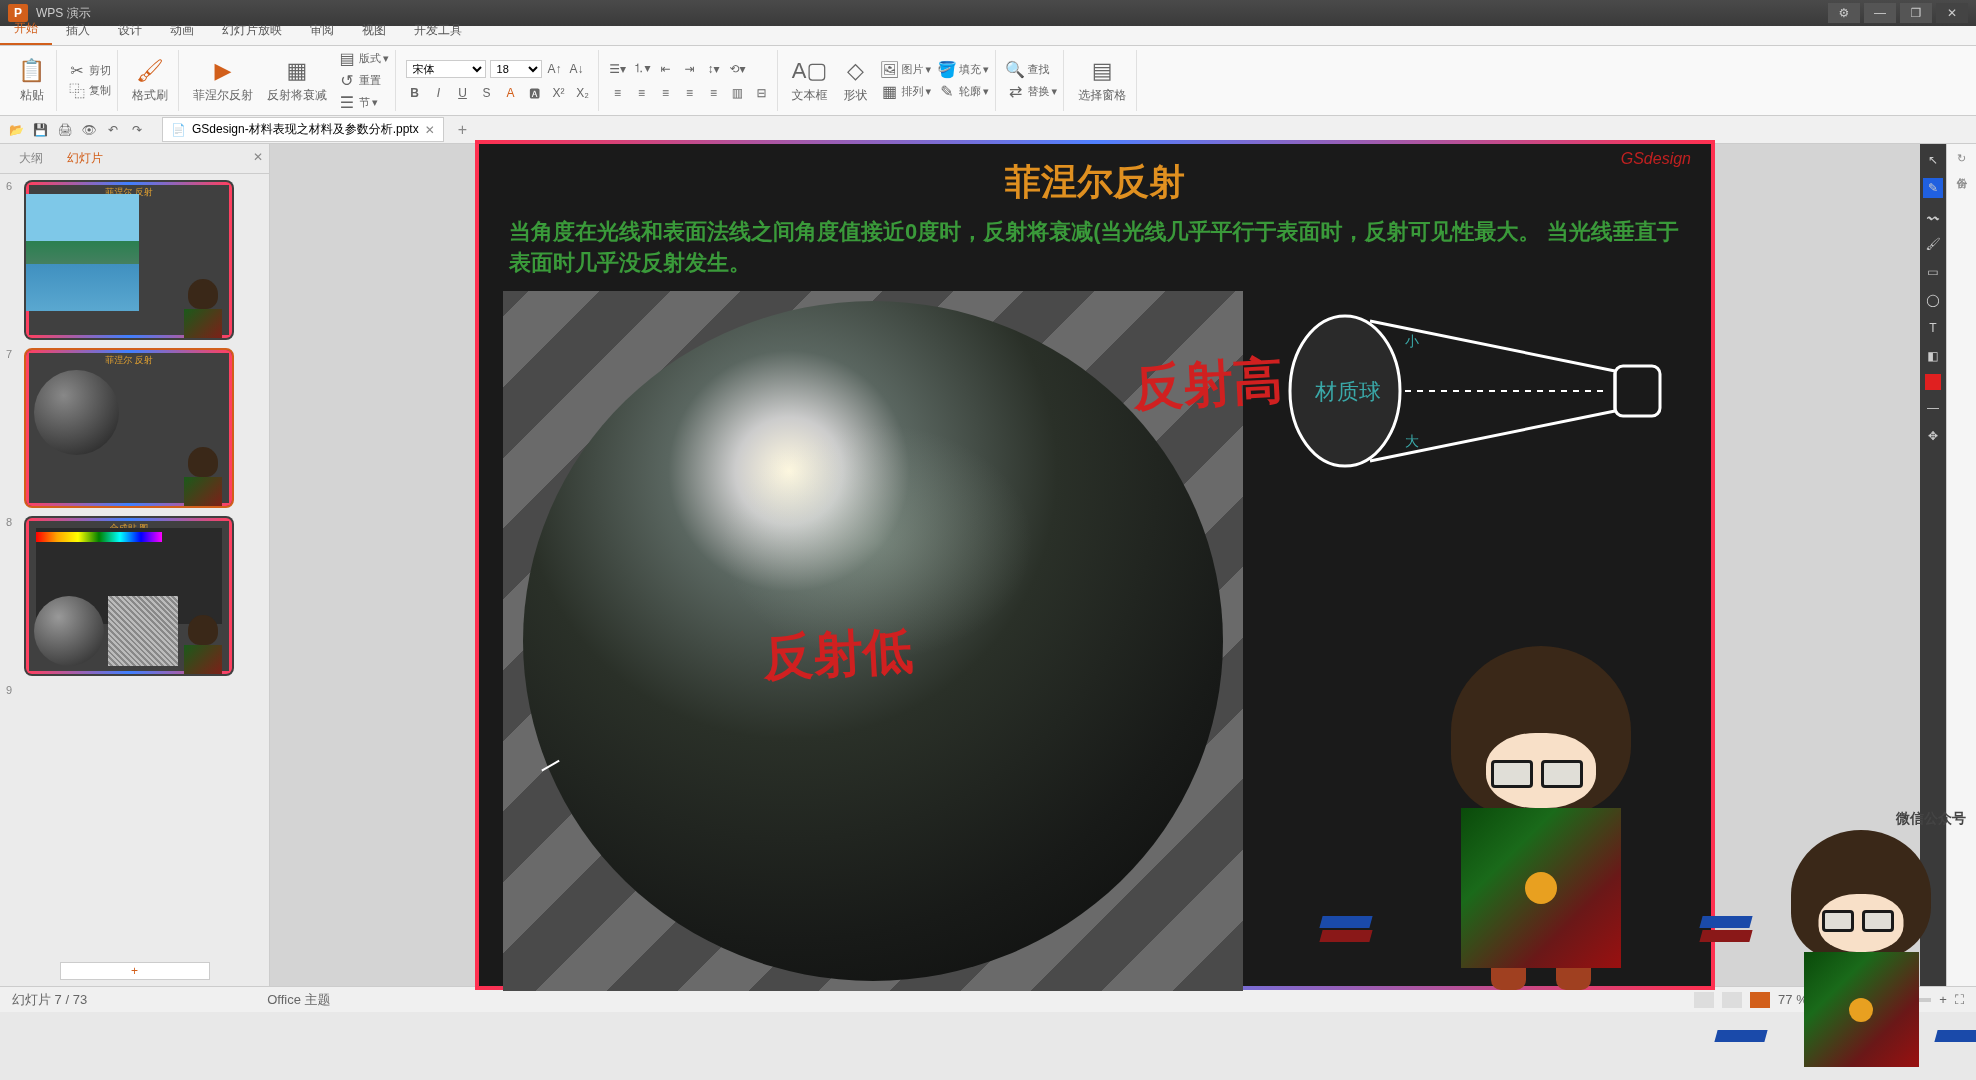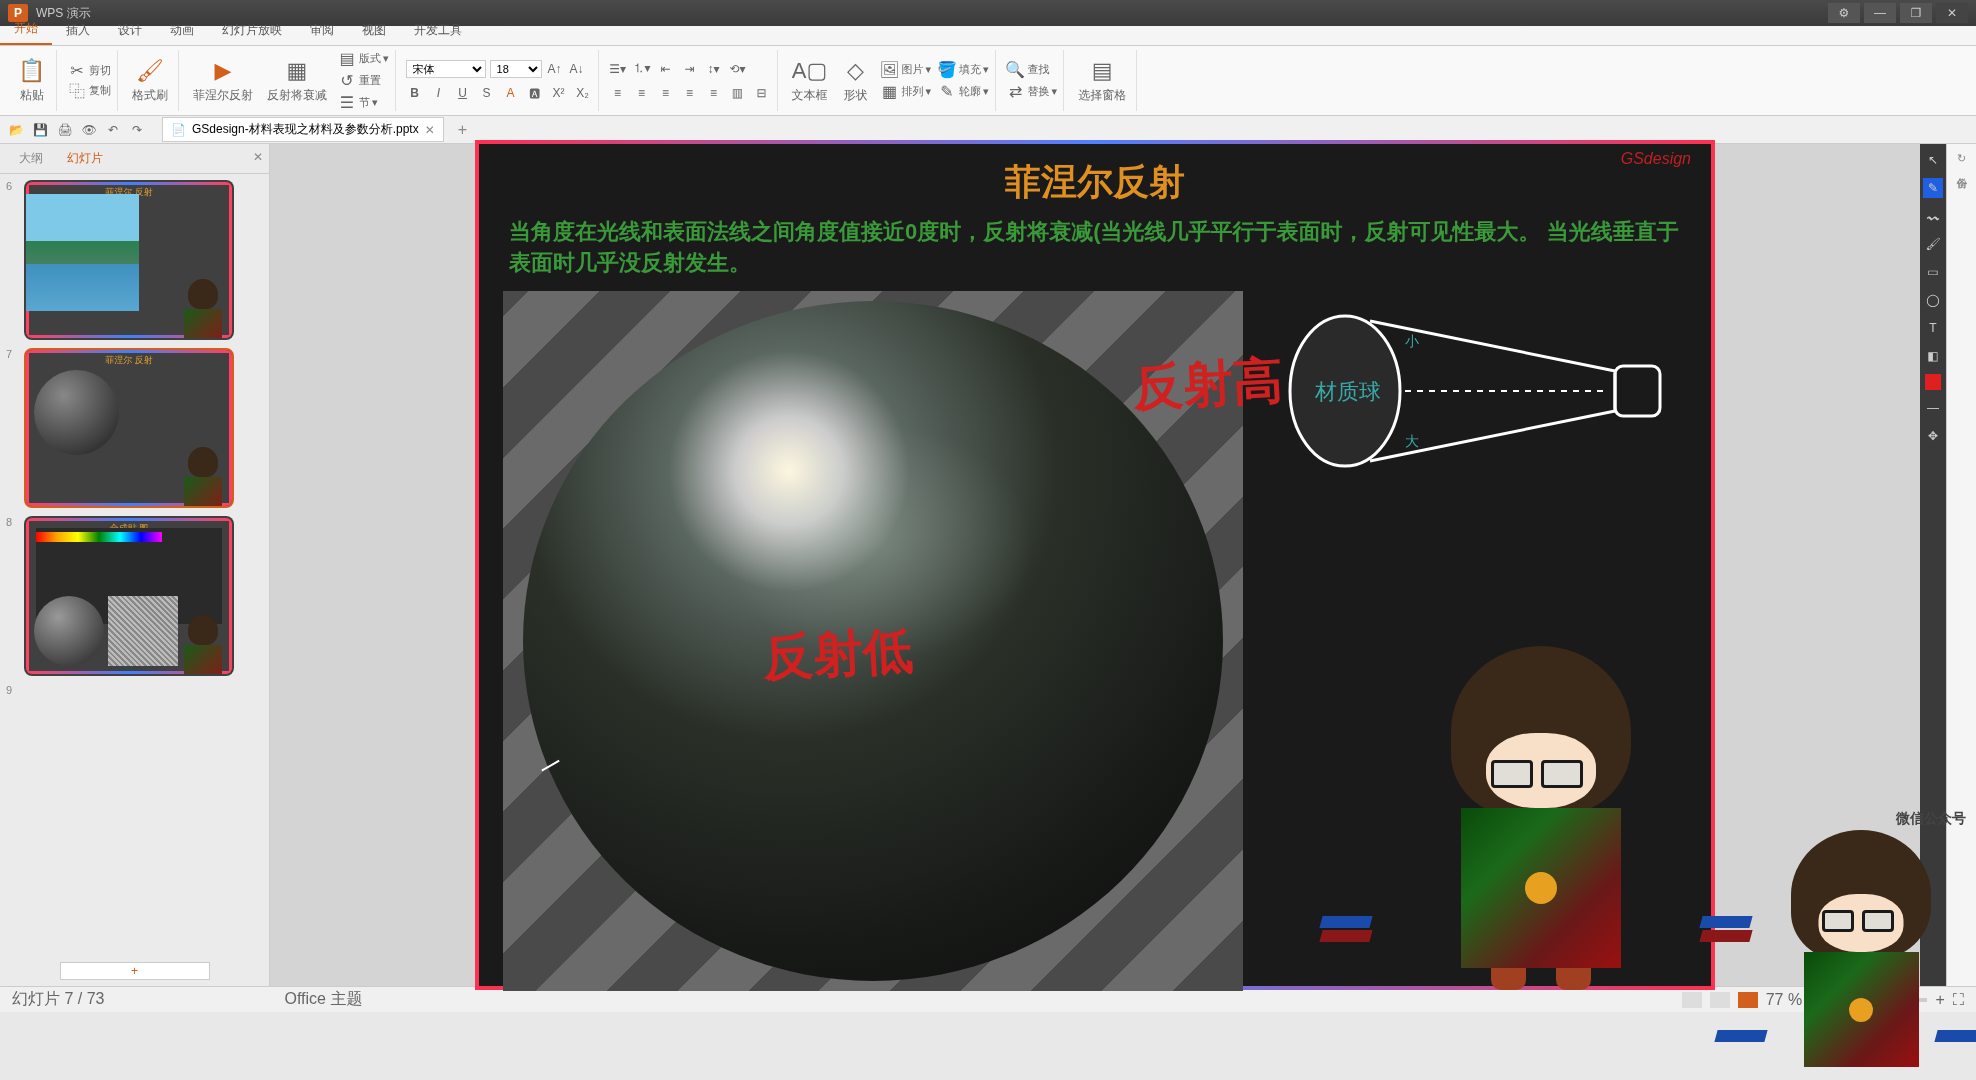--- a/index.html
+++ b/index.html
@@ -76,21 +76,21 @@
 .books.left{left:-70px;}
 .books.right{right:-70px;}
 .book{width:50px;height:12px;background:#1a4aaa;transform:skewX(-15deg);margin-bottom:2px;}
 .avatar-feet{display:flex;justify-content:center;gap:30px;}
 .foot{width:35px;height:22px;background:#a04020;border-radius:0 0 10px 10px;}
 .right-tools{width:26px;background:#3a3a3a;display:flex;flex-direction:column;align-items:center;padding:6px 0;gap:8px;}
 .tool{width:20px;height:20px;color:#ccc;cursor:pointer;display:flex;align-items:center;justify-content:center;}
 .tool.active{background:#2060e0;}
 .tool.red{background:#e02020;width:16px;height:16px;}
 .backup-panel{width:30px;background:#f5f5f5;border-left:1px solid #ccc;display:flex;flex-direction:column;align-items:center;padding:8px 0;color:#888;font-size:11px;gap:4px;}
-.statusbar{height:26px;background:#f0f0f0;border-top:1px solid #ccc;display:flex;align-items:center;padding:0 12px;color:#666;font-size:16px;}
+.statusbar{height:26px;background:#f0f0f0;border-top:1px solid #ccc;display:flex;align-items:center;padding:0 12px;color:#666;font-size:13px;}
 .status-right{margin-left:auto;display:flex;align-items:center;gap:8px;}
 .view-btn{width:20px;height:16px;background:#ddd;cursor:pointer;}
 .view-btn.active{background:#d25f1b;}
 .zoom-slider{width:100px;height:4px;background:#ccc;position:relative;}
 .zoom-thumb{position:absolute;left:50%;top:-4px;width:10px;height:12px;background:#888;}
 .overlay-avatar{position:absolute;bottom:0;right:10px;width:210px;height:250px;z-index:100;}
 .overlay-text{position:absolute;top:-20px;right:0;color:#444;font-size:14px;font-weight:bold;}
 select,input{border:1px solid #ccc;background:#fff;font-size:11px;padding:1px 2px;}
 </style>
 </head>

